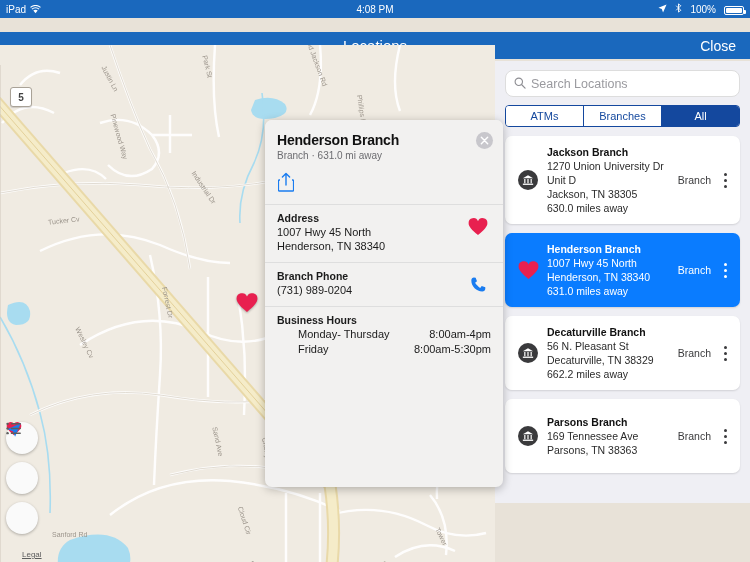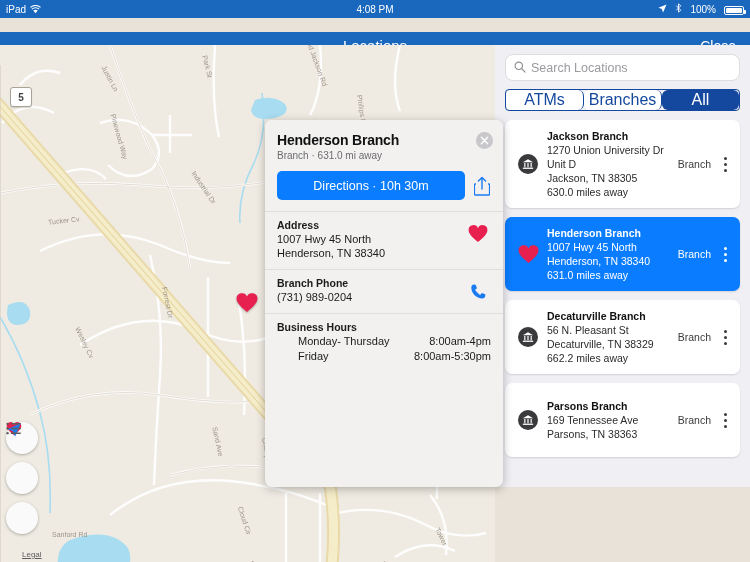--- a/index.html
+++ b/index.html
@@ -108,44 +108,43 @@
   .co-row-main { flex: 1; }
   .co-label { font-size: 10.5px; font-weight: bold; color: #1b1b1b; margin-bottom: 1px; }
   .co-val { font-size: 11px; color: #1b1b1b; line-height: 14px; }
   .co-row-ico { width: 26px; display: flex; align-items: center; justify-content: center; padding-top: 6px; cursor:pointer;}
   .hours-line { display: flex; justify-content: space-between; font-size: 11px; color: #1b1b1b; line-height: 15px; padding-left: 21px; }
   .hours-line span:last-child { text-align: right; }
   .co-filler { background: #f2f1f0; flex: 1; }
 
   
   .panel {
-    position: absolute; top: 45px; left: 495px; width: 255px; height: 442px;
+    position: absolute; top: 61px; left: 495px; width: 255px; height: 442px;
     background: #efeff4;
   }
   .search-wrap { padding: 9px 10px 8px 10px; background: #efeff4; }
   .search-box {
     height: 27px; background: #fff; border-radius: 8px;
     display: flex; align-items: center; padding: 0 8px; gap: 5px;
     border: 1px solid #ddd; cursor: text;
   }
   .search-box input {
     flex: 1; border: none; outline: none; font-size: 12.5px;
     font-family: "Liberation Sans", sans-serif; color: #111; background: transparent;
   }
   .search-box input::placeholder { color: #9a9a9f; }
 
   .seg {
     margin: 0 10px 9px 10px; height: 22px; display: flex;
     border: 1px solid #14489e; border-radius: 4px; overflow: hidden;
   }
   .seg-item {
     flex: 1; display: flex; align-items: center; justify-content: center;
-    font-size: 16px; color: #14489e; background: #fff; cursor: pointer;
+    font-size: 11px; color: #14489e; background: #fff; cursor: pointer;
     border-right: 1px solid #14489e;
-    border-radius: 6px;
   }
   .seg-item:last-child { border-right: none; }
   .seg-item.active { background: #14489e; color: #fff; }
 
   .list { padding: 0 10px; }
   .card {
     background: #fff; border-radius: 7px; margin-bottom: 9px;
     box-shadow: 0 1px 2px rgba(0,0,0,.13);
     display: flex; align-items: center; padding: 9px 8px; min-height: 74px;
   }
@@ -324,21 +323,20 @@
     <div class="co-head">
       <div class="co-title">Henderson Branch</div>
       <div class="co-sub">Branch · 631.0 mi away</div>
       <div class="co-x">
         <svg width="9" height="9" viewBox="0 0 10 10">
             <path d="M1.5 1.5 L8.5 8.5 M8.5 1.5 L1.5 8.5" stroke="#fff" stroke-width="1.6" stroke-linecap="round"></path>
           </svg>
       </div>
     </div>
     <div class="co-actions">
-      <div class="co-directions">Directions · 10h 30m</div>
       <div class="co-share">
         <svg width="16" height="20" viewBox="0 0 16 20">
           <path d="M2 8 H1.2 a.8 .8 0 0 0 -.8 .8 V18.2 a.8 .8 0 0 0 .8 .8 H14.8 a.8 .8 0 0 0 .8 -.8 V8.8 a.8 .8 0 0 0 -.8 -.8 H14" stroke="#1a7cf0" stroke-width="1.4" fill="none"></path>
           <path d="M8 13 V1.6 M4.4 5 L8 1.4 L11.6 5" stroke="#1a7cf0" stroke-width="1.4" fill="none" stroke-linecap="round" stroke-linejoin="round"></path>
         </svg>
       </div>
     </div>
 
     <div class="co-row">
       <div class="co-row-main">

